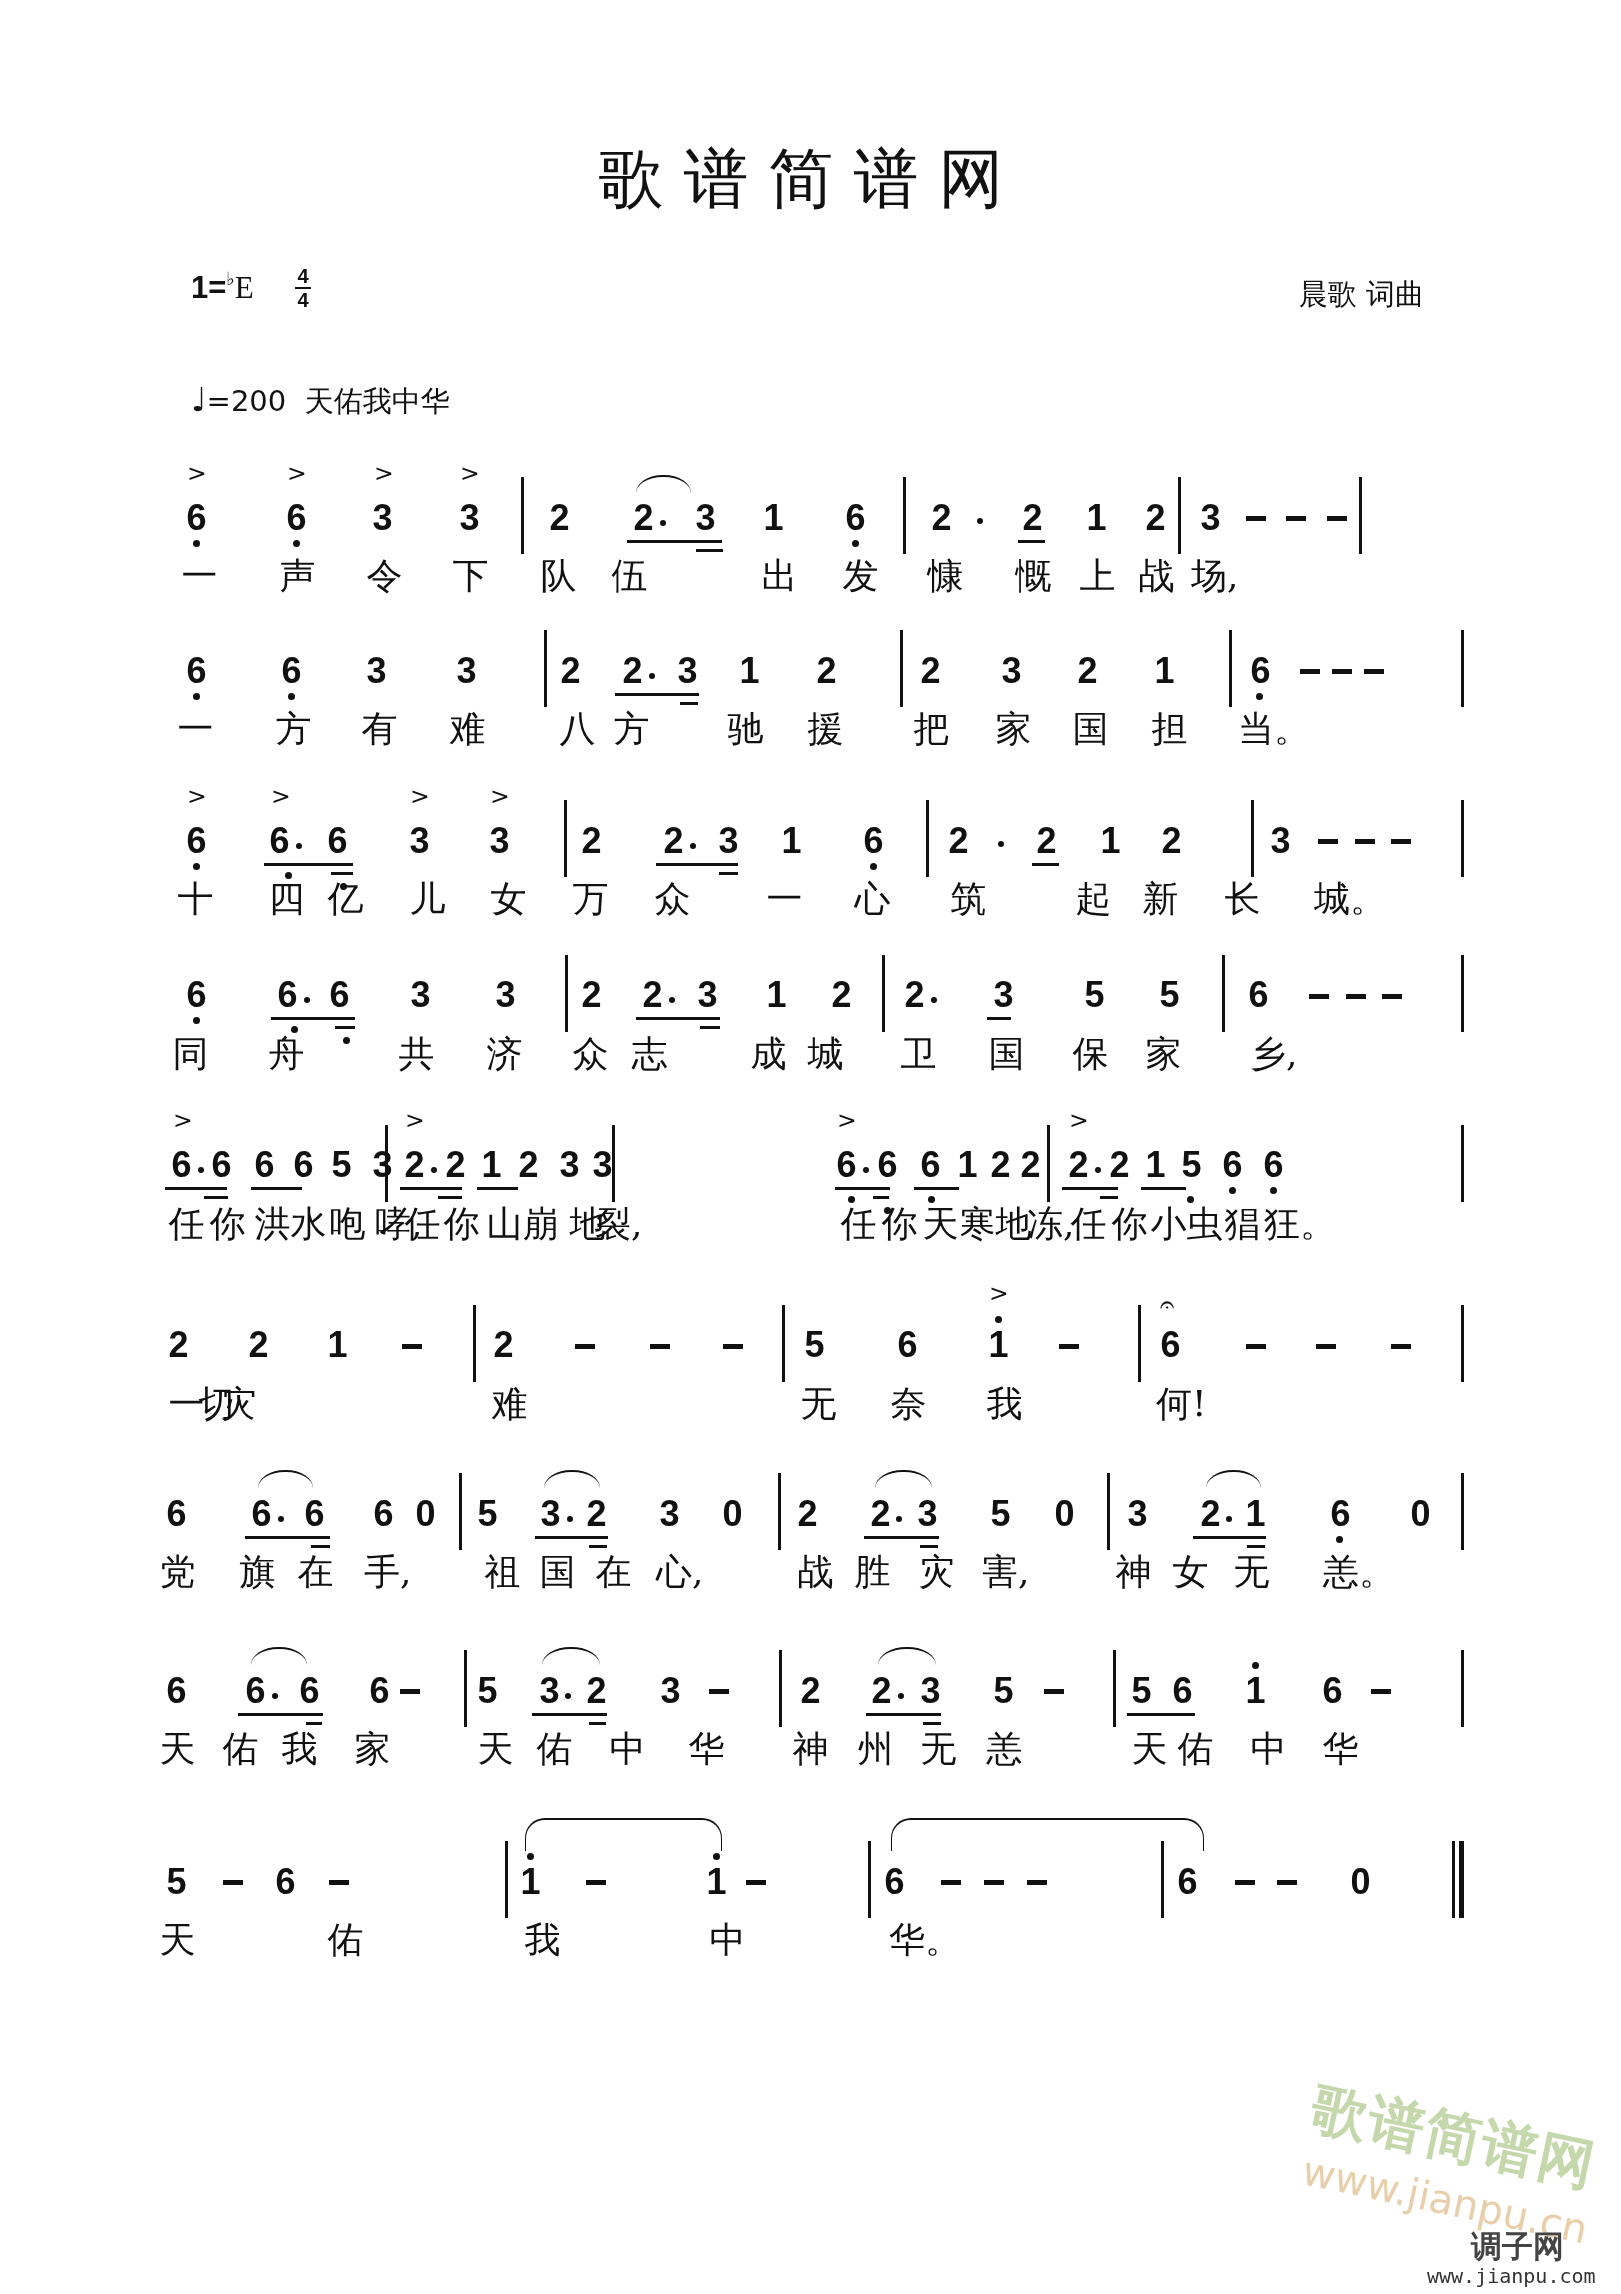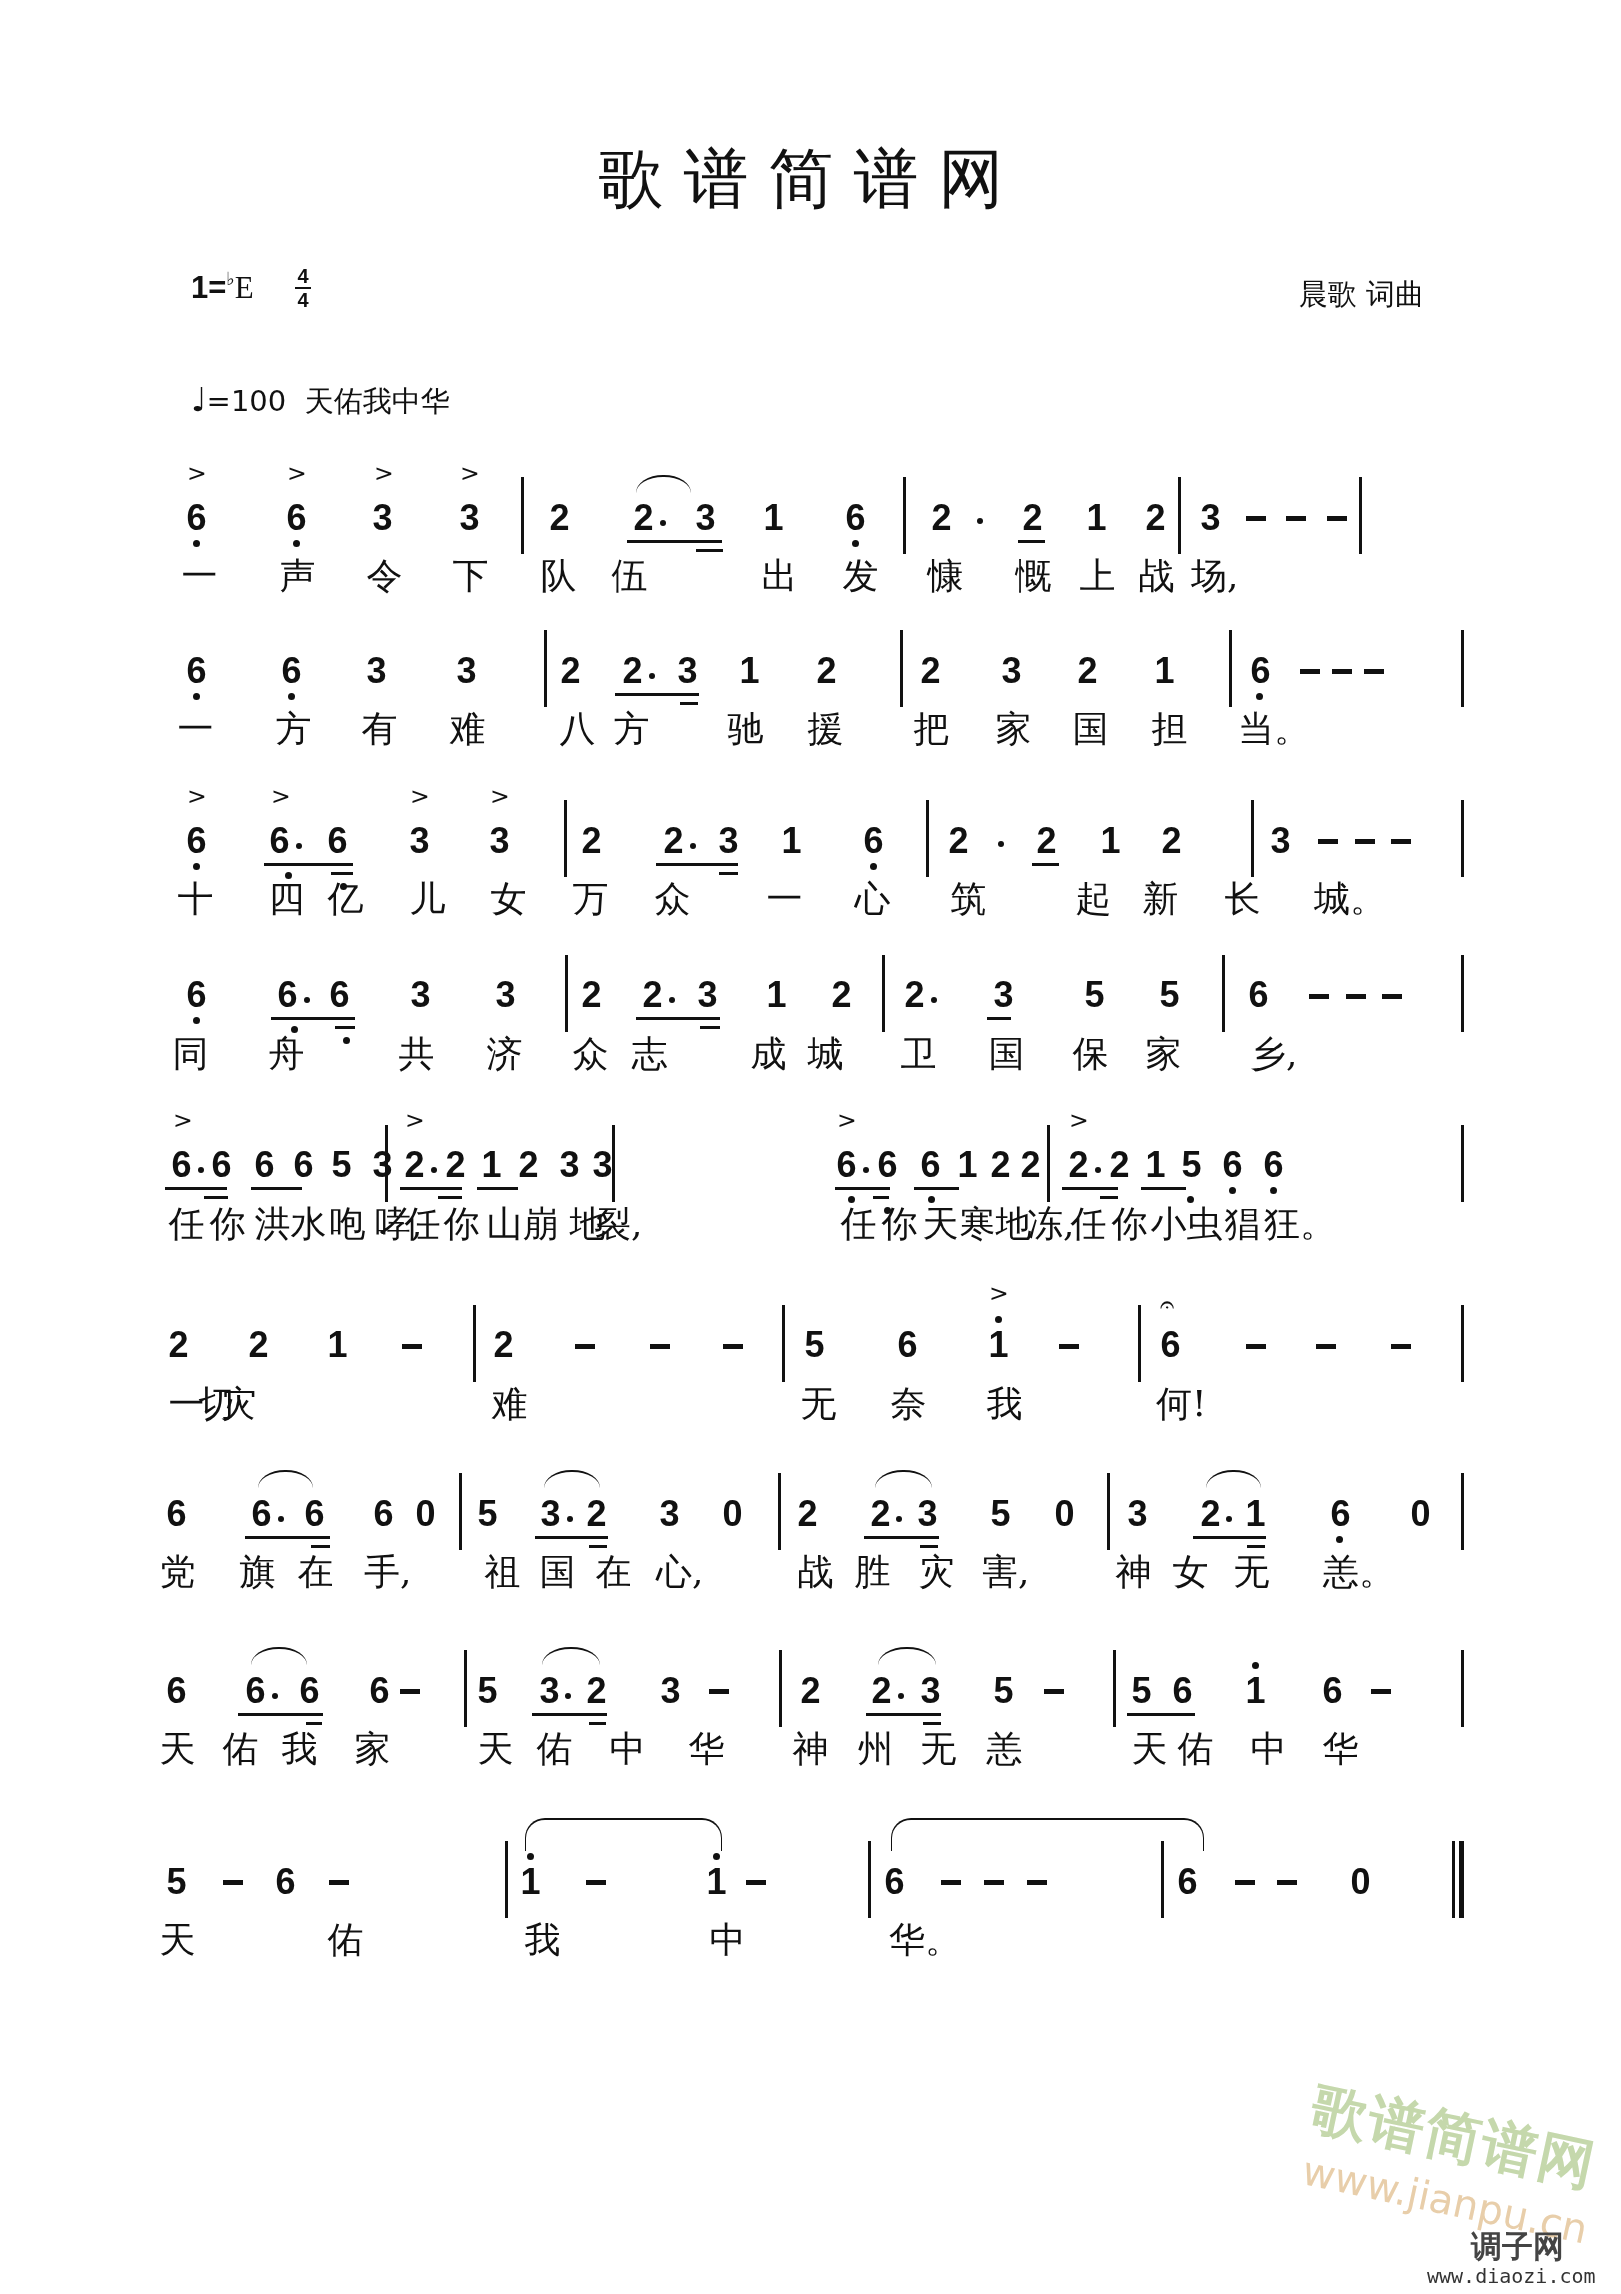--- a/index.html
+++ b/index.html
@@ -37,21 +37,21 @@
 
 <div class="title">歌谱简谱网</div>
 
 <div class="key"><span>1=</span><span class="flat">♭</span><span class="e">E</span></div>
 <div class="timesig">
   <span>4</span>
   <span class="bar"></span>
   <span>4</span>
 </div>
 <div class="author">晨歌  词曲</div>
-<div class="tempo"><span class="noteglyph">♩</span><span>=100</span>&nbsp;&nbsp;<span>天佑我中华</span></div>
+<div class="tempo"><span class="noteglyph">♩</span><span>=200</span>&nbsp;&nbsp;<span>天佑我中华</span></div>
 
 <div id="score">
     <div class="n" style="left: 182px; top: 500px;">6</div>
     <div class="dotb" style="left: 193px; top: 540px;"></div>
     <div class="acc" style="left: 187px; top: 462px;">&gt;</div>
     <div class="n" style="left: 282px; top: 500px;">6</div>
     <div class="dotb" style="left: 293px; top: 540px;"></div>
     <div class="acc" style="left: 287px; top: 462px;">&gt;</div>
     <div class="n" style="left: 368px; top: 500px;">3</div>
     <div class="acc" style="left: 374px; top: 462px;">&gt;</div>
@@ -480,14 +480,14 @@
     <div class="lyr" style="left: 155px; top: 1920px;">天</div>
     <div class="lyr" style="left: 323px; top: 1920px;">佑</div>
     <div class="lyr" style="left: 520px; top: 1920px;">我</div>
     <div class="lyr" style="left: 705px; top: 1920px;">中</div>
     <div class="lyr" style="left: 889px; top: 1920px;">华。</div>
   </div>
 
 <div class="wm1">歌谱简谱网</div>
 <div class="wm2">www.jianpu.cn</div>
 <div class="wm3">调子网</div>
-<div class="wm4">www.diaozi.com</div>
+<div class="wm4">www.jianpu.com</div>
 
 
 </body></html>

